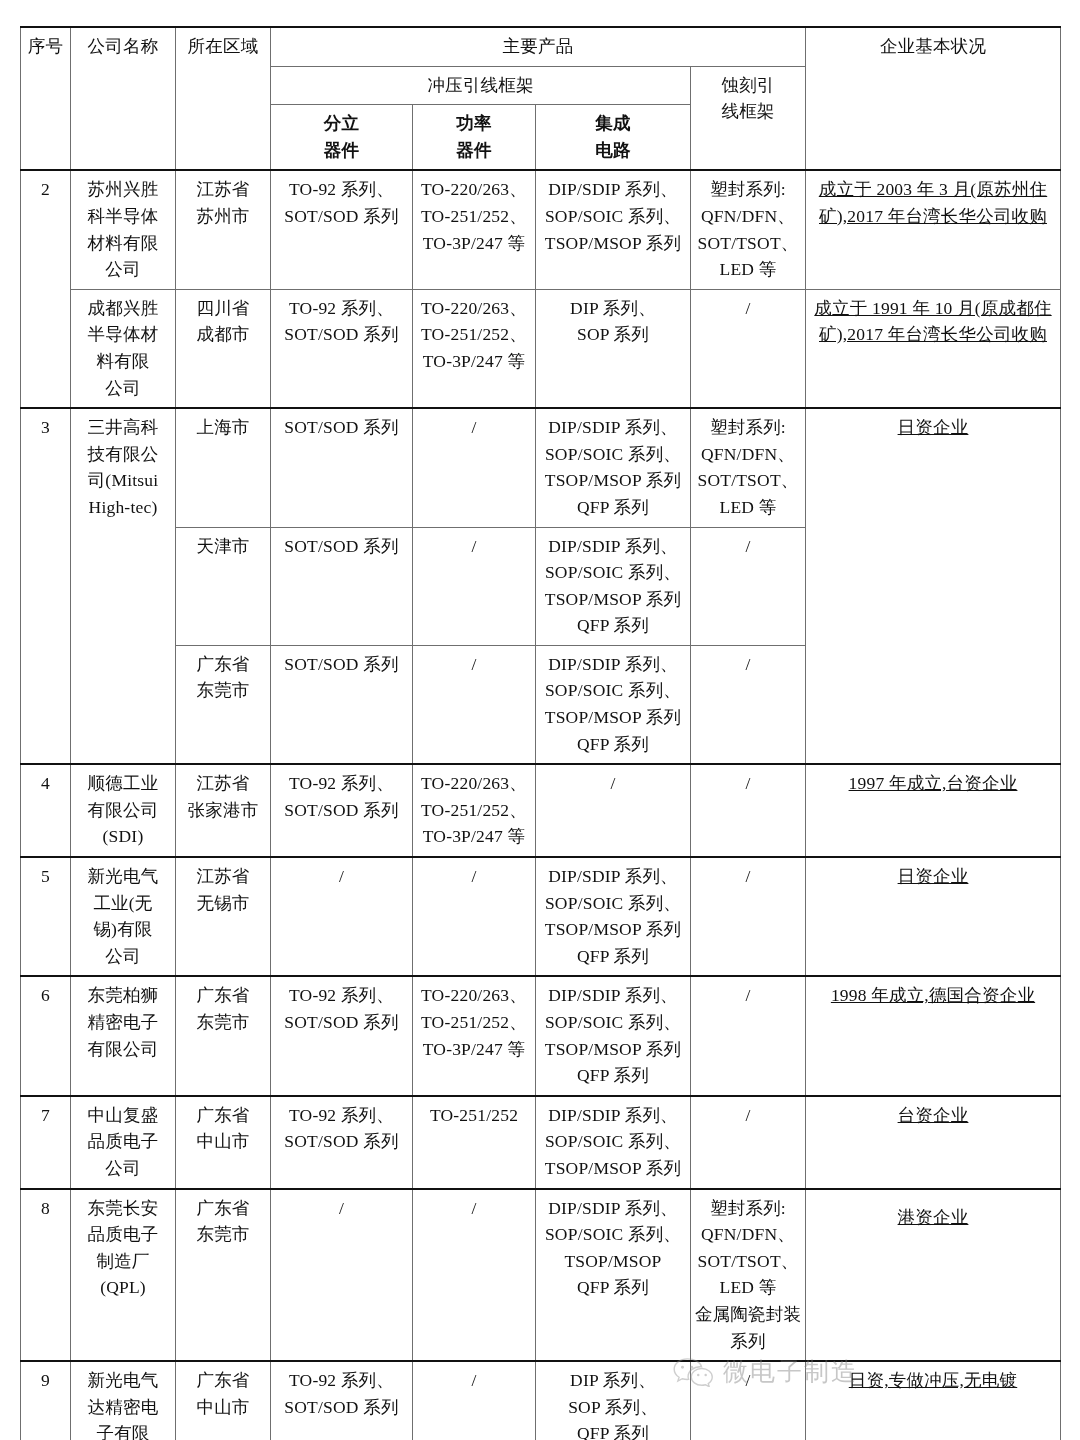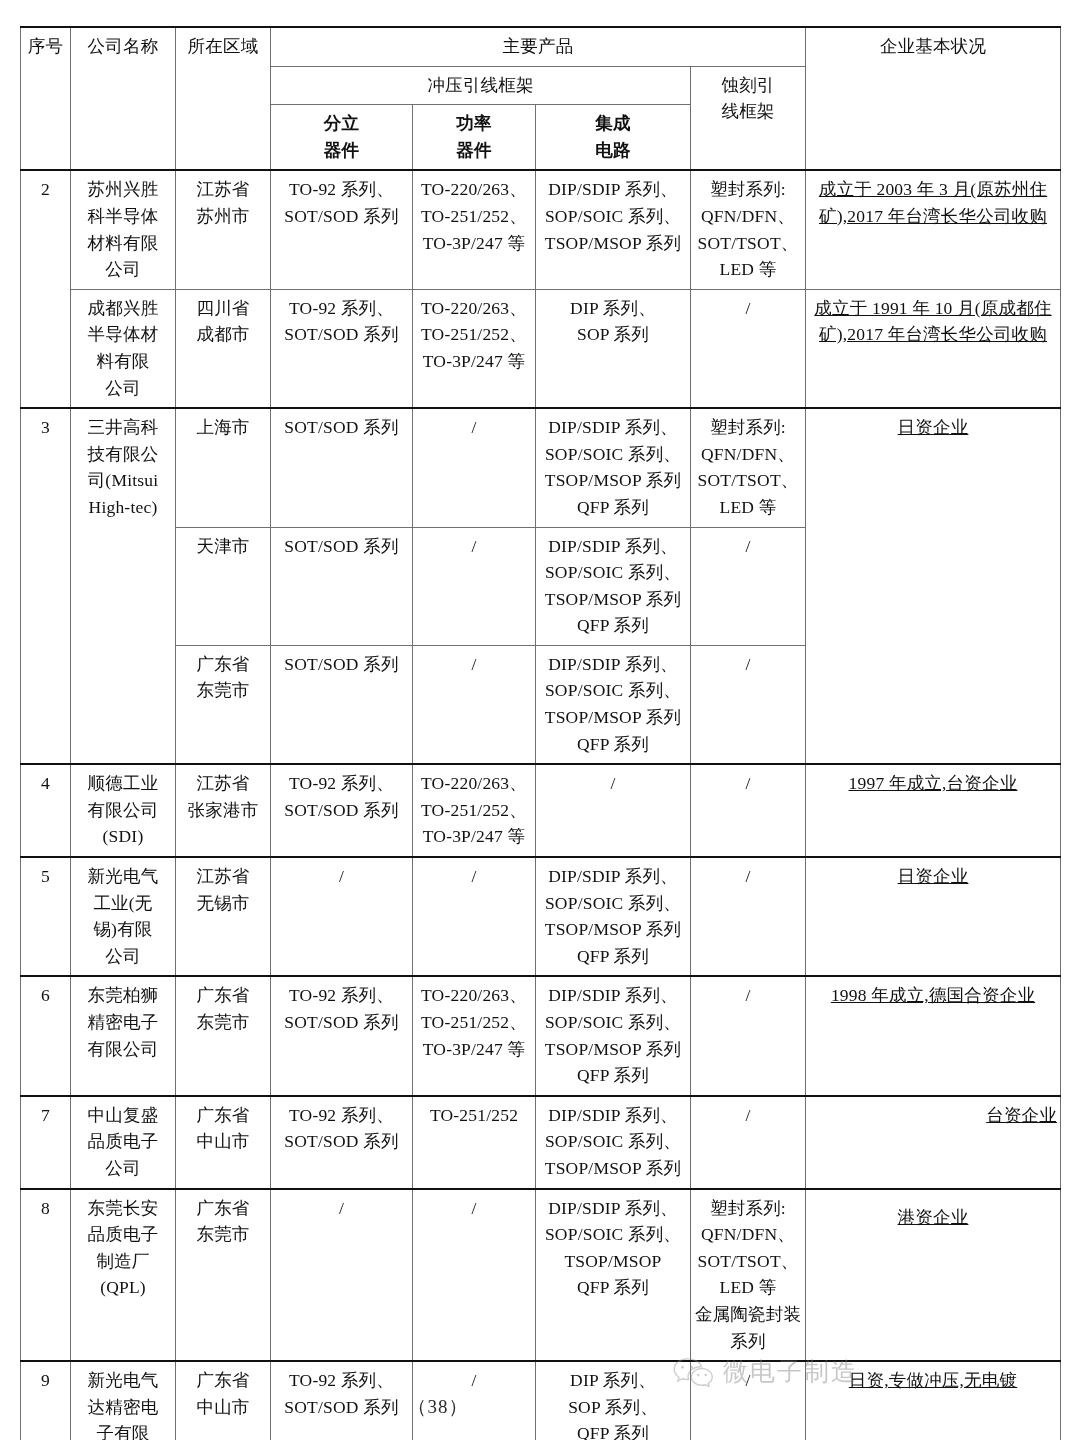--- a/index.html
+++ b/index.html
@@ -404,21 +404,21 @@
           </td>
           <td>
             <span class="cellline">DIP/SDIP 系列、</span>
             <span class="cellline">SOP/SOIC 系列、</span>
             <span class="cellline">TSOP/MSOP 系列</span>
           </td>
           <td>
             <span class="cellline">/</span>
           </td>
           <td class="desc-cell">
-            <span style="display: block; text-align: right;">台资企业</span>
+            <span style="display: block;">台资企业</span>
           </td>
         </tr>
         <tr class="grp-top">
           <td rowspan="1" class="seq-cell">8</td>
           <td class="nm-cell">
             <span class="cellline">东莞长安</span>
             <span class="cellline">品质电子</span>
             <span class="cellline">制造厂</span>
             <span class="cellline">(QPL)</span>
           </td>
@@ -490,16 +490,15 @@
           <path d="M17.5 2C9.2 2 2.5 7.3 2.5 13.8c0 3.7 2.2 7 5.6 9.2l-1.4 4.3 5-2.6c1.8.5 3.8.8 5.8.8.5 0 1 0 1.5-.1-.4-1-.6-2.1-.6-3.2 0-6.2 6.2-11.2 13.9-11.2.5 0 1 0 1.5.1C32.6 6 25.8 2 17.5 2z" fill="none" stroke="#8d8d8d" stroke-width="1.6"></path>
           <circle cx="12" cy="11.5" r="1.7" fill="#8d8d8d"></circle>
           <circle cx="22.5" cy="11.5" r="1.7" fill="#8d8d8d"></circle>
           <path d="M46 22.6c0-5.3-5.4-9.6-12-9.6s-12 4.3-12 9.6c0 5.3 5.4 9.6 12 9.6 1.5 0 3-.2 4.3-.6l4.2 2.1-1.1-3.5c2.8-1.8 4.6-4.5 4.6-7.6z" fill="none" stroke="#8d8d8d" stroke-width="1.6"></path>
           <circle cx="30" cy="20.5" r="1.4" fill="#8d8d8d"></circle>
           <circle cx="38.5" cy="20.5" r="1.4" fill="#8d8d8d"></circle>
         </svg>
       </span>
       <span class="brand-text">微电子制造</span>
     </div>
-    <div class="pageno">（38）</div>
   </div>
 
 </div>
 
 </body></html>

